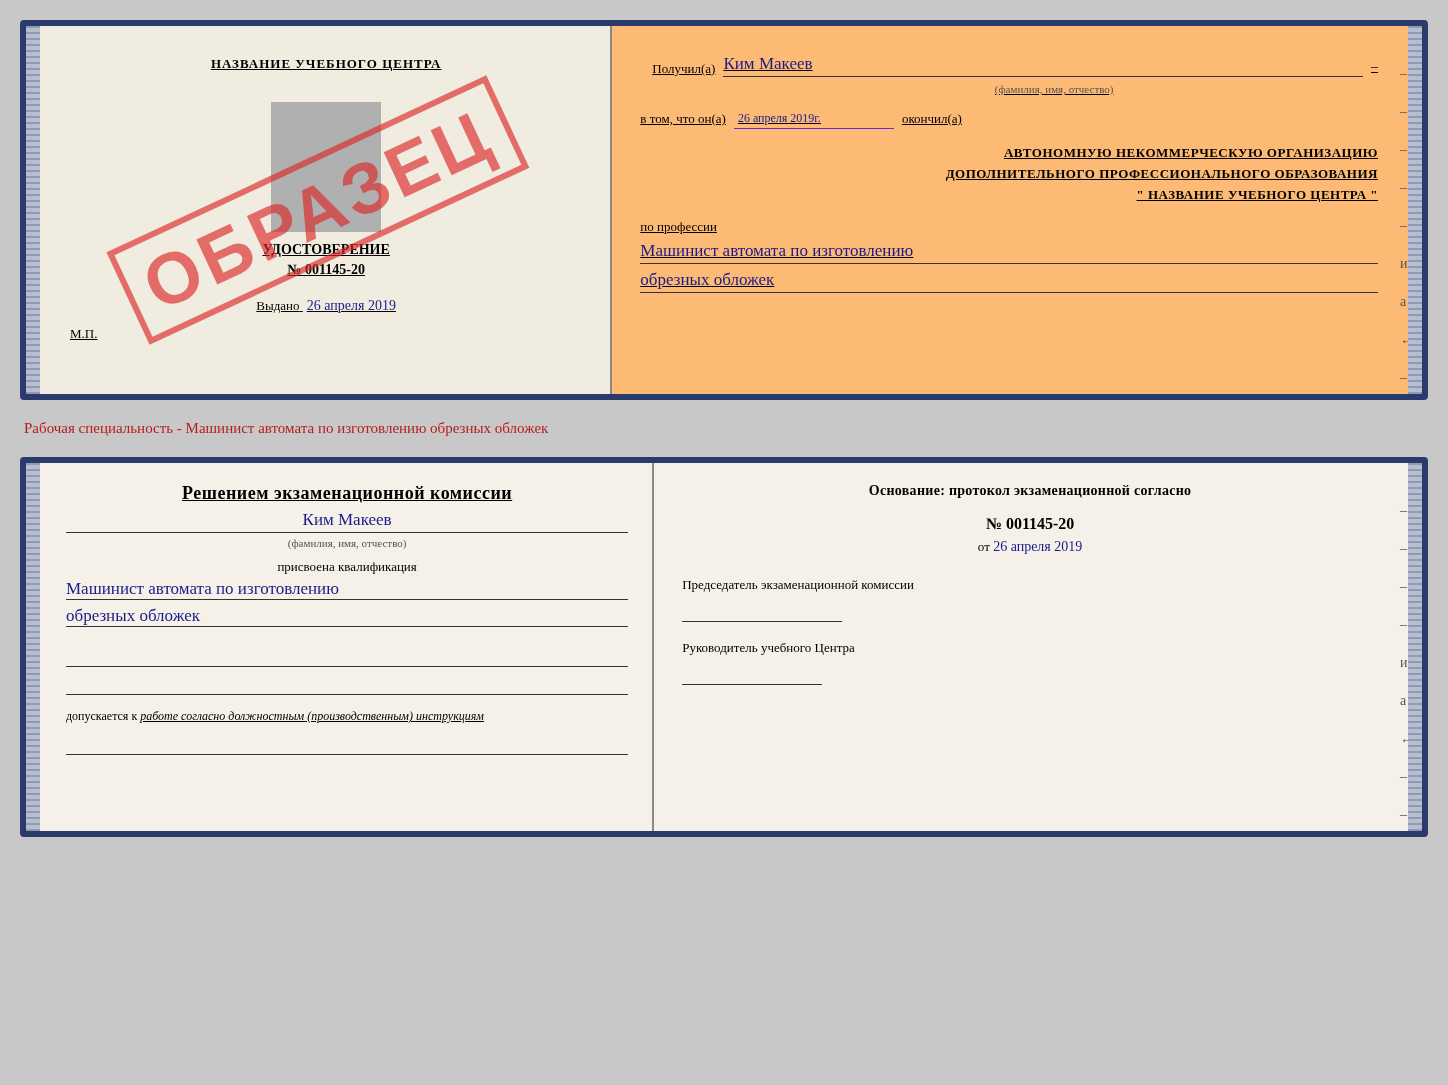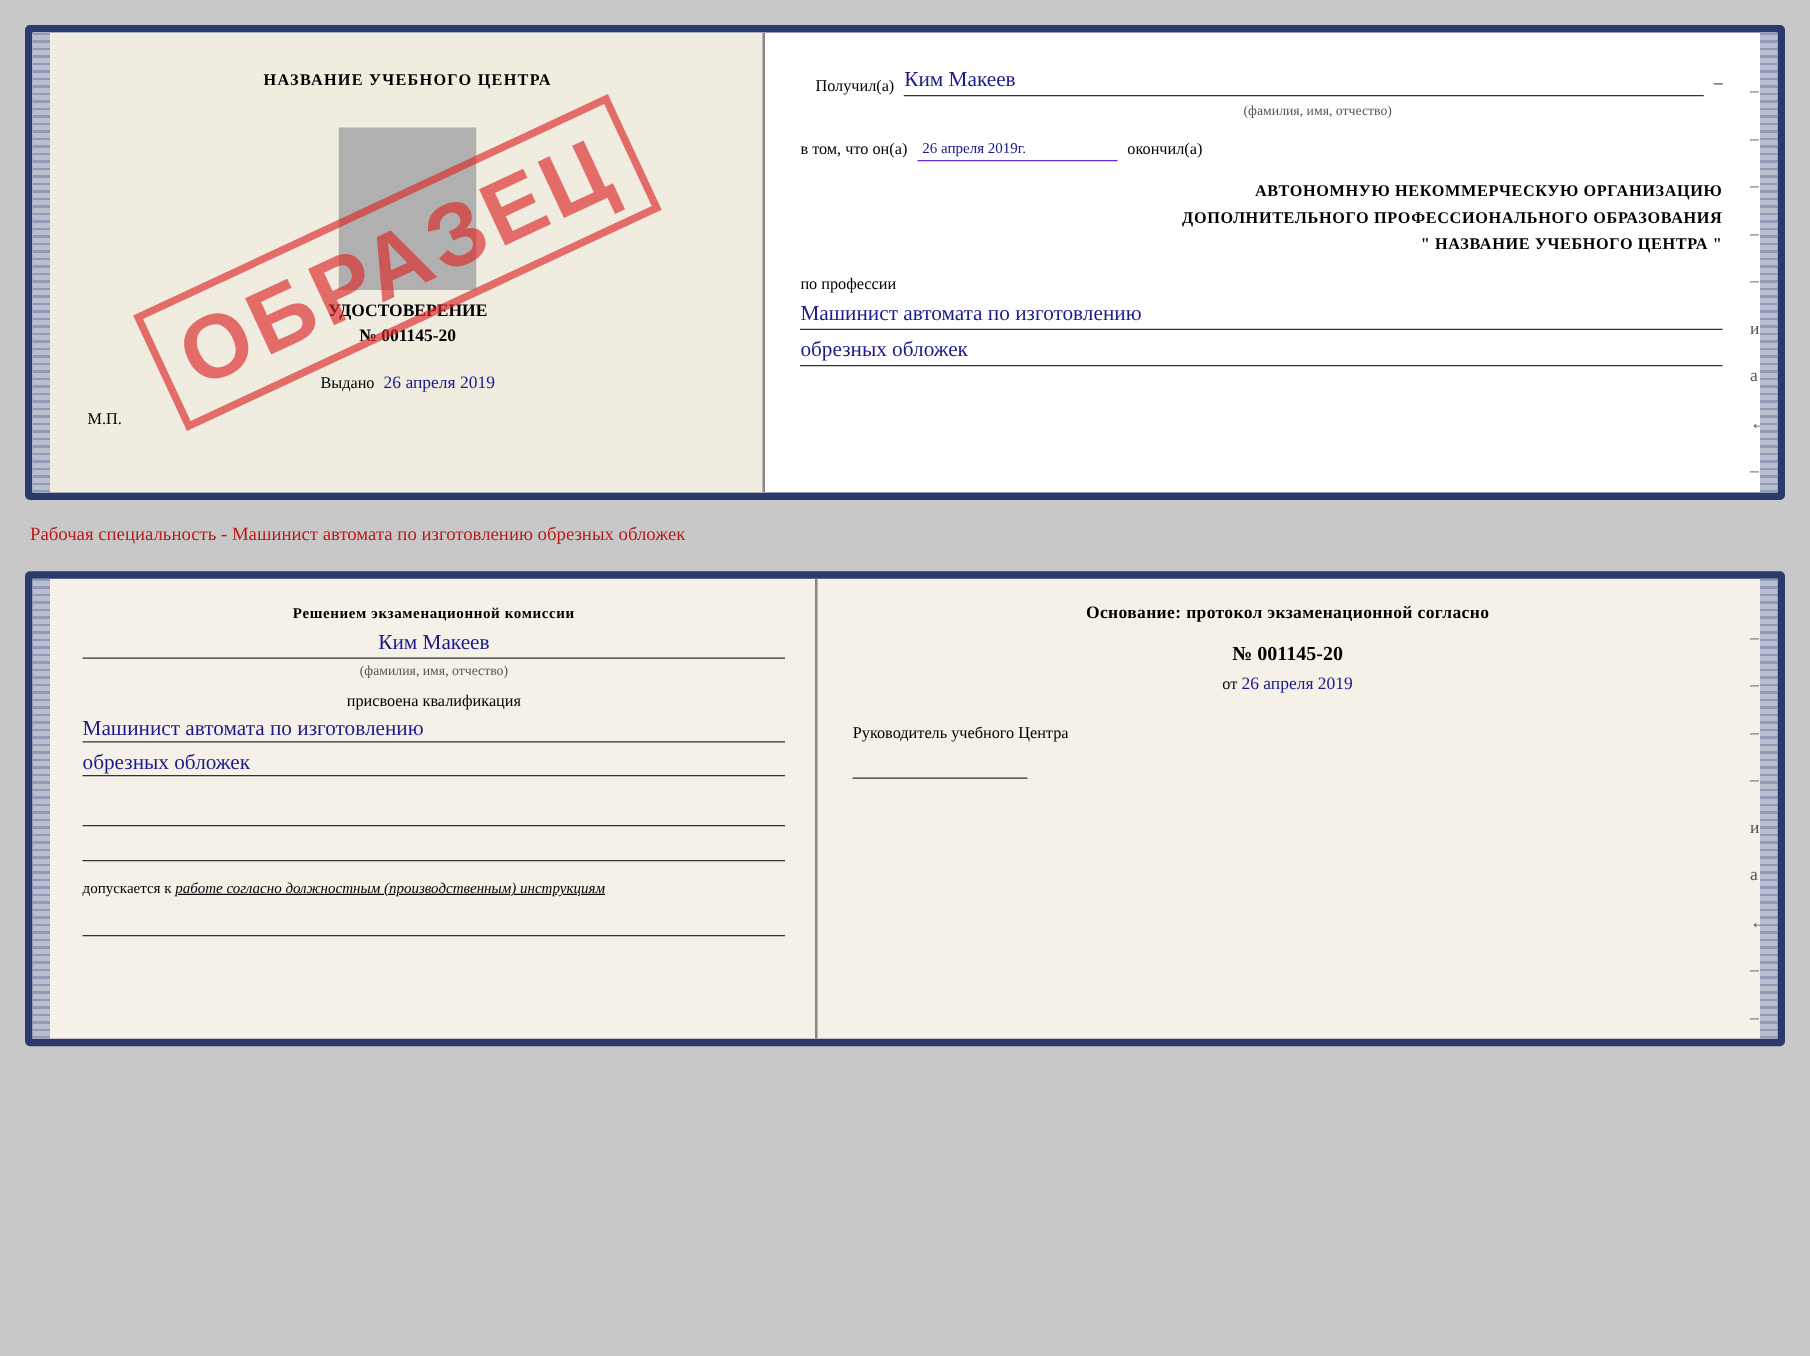--- a/index.html
+++ b/index.html
@@ -12,28 +12,29 @@
     }
 
     .page-wrapper {
       display: flex;
       flex-direction: column;
       gap: 12px;
     }
 
     
     .document-card {
-      background: #ffffff;
+      background: #fdba74;
       border: 6px solid #2a3a6b;
       border-radius: 4px;
       display: flex;
       width: 100%;
       min-height: 380px;
       position: relative;
       overflow: hidden;
+      text-decoration: underline;
     }
 
     .doc-left {
       width: 42%;
       border-right: 2px solid #888;
       padding: 20px 24px;
       position: relative;
       background: #f0ece0;
     }
 
@@ -239,25 +240,26 @@
       position: relative;
     }
 
     .bottom-right {
       width: 55%;
       padding: 20px 28px;
       position: relative;
     }
 
     .resheniem-text {
-      font-size: 12px;
+      font-size: 18px;
       font-weight: bold;
       letter-spacing: 0.5px;
       text-align: center;
       margin-bottom: 6px;
+      text-decoration: underline;
     }
 
     .komissia-name {
       font-size: 17px;
       font-family: 'Segoe Script', 'Brush Script MT', cursive;
       color: #1a1a8a;
       border-bottom: 1px solid #333;
       text-align: center;
       display: block;
       margin: 4px auto;
@@ -532,20 +534,24 @@
       <div class="right-content-pad">
         <div class="osnovanie-title">Основание: протокол экзаменационной согласно</div>
 
         <div class="protocol-number">№  001145-20</div>
 
         <div class="ot-date-row">
           <span>от</span>
           <span class="date-val">26 апреля 2019</span>
         </div>
 
+        <div class="predsedatel-block">
+          <div>Председатель экзаменационной комиссии</div>
+          <span class="sign-line"></span>
+        </div>
 
         <div class="rukovoditel-block">
           <div>Руководитель учебного Центра</div>
           <span class="sign-line"></span>
         </div>
       </div>
 
       <div class="right-dashes-bottom">
         <span>–</span>
         <span>–</span>

